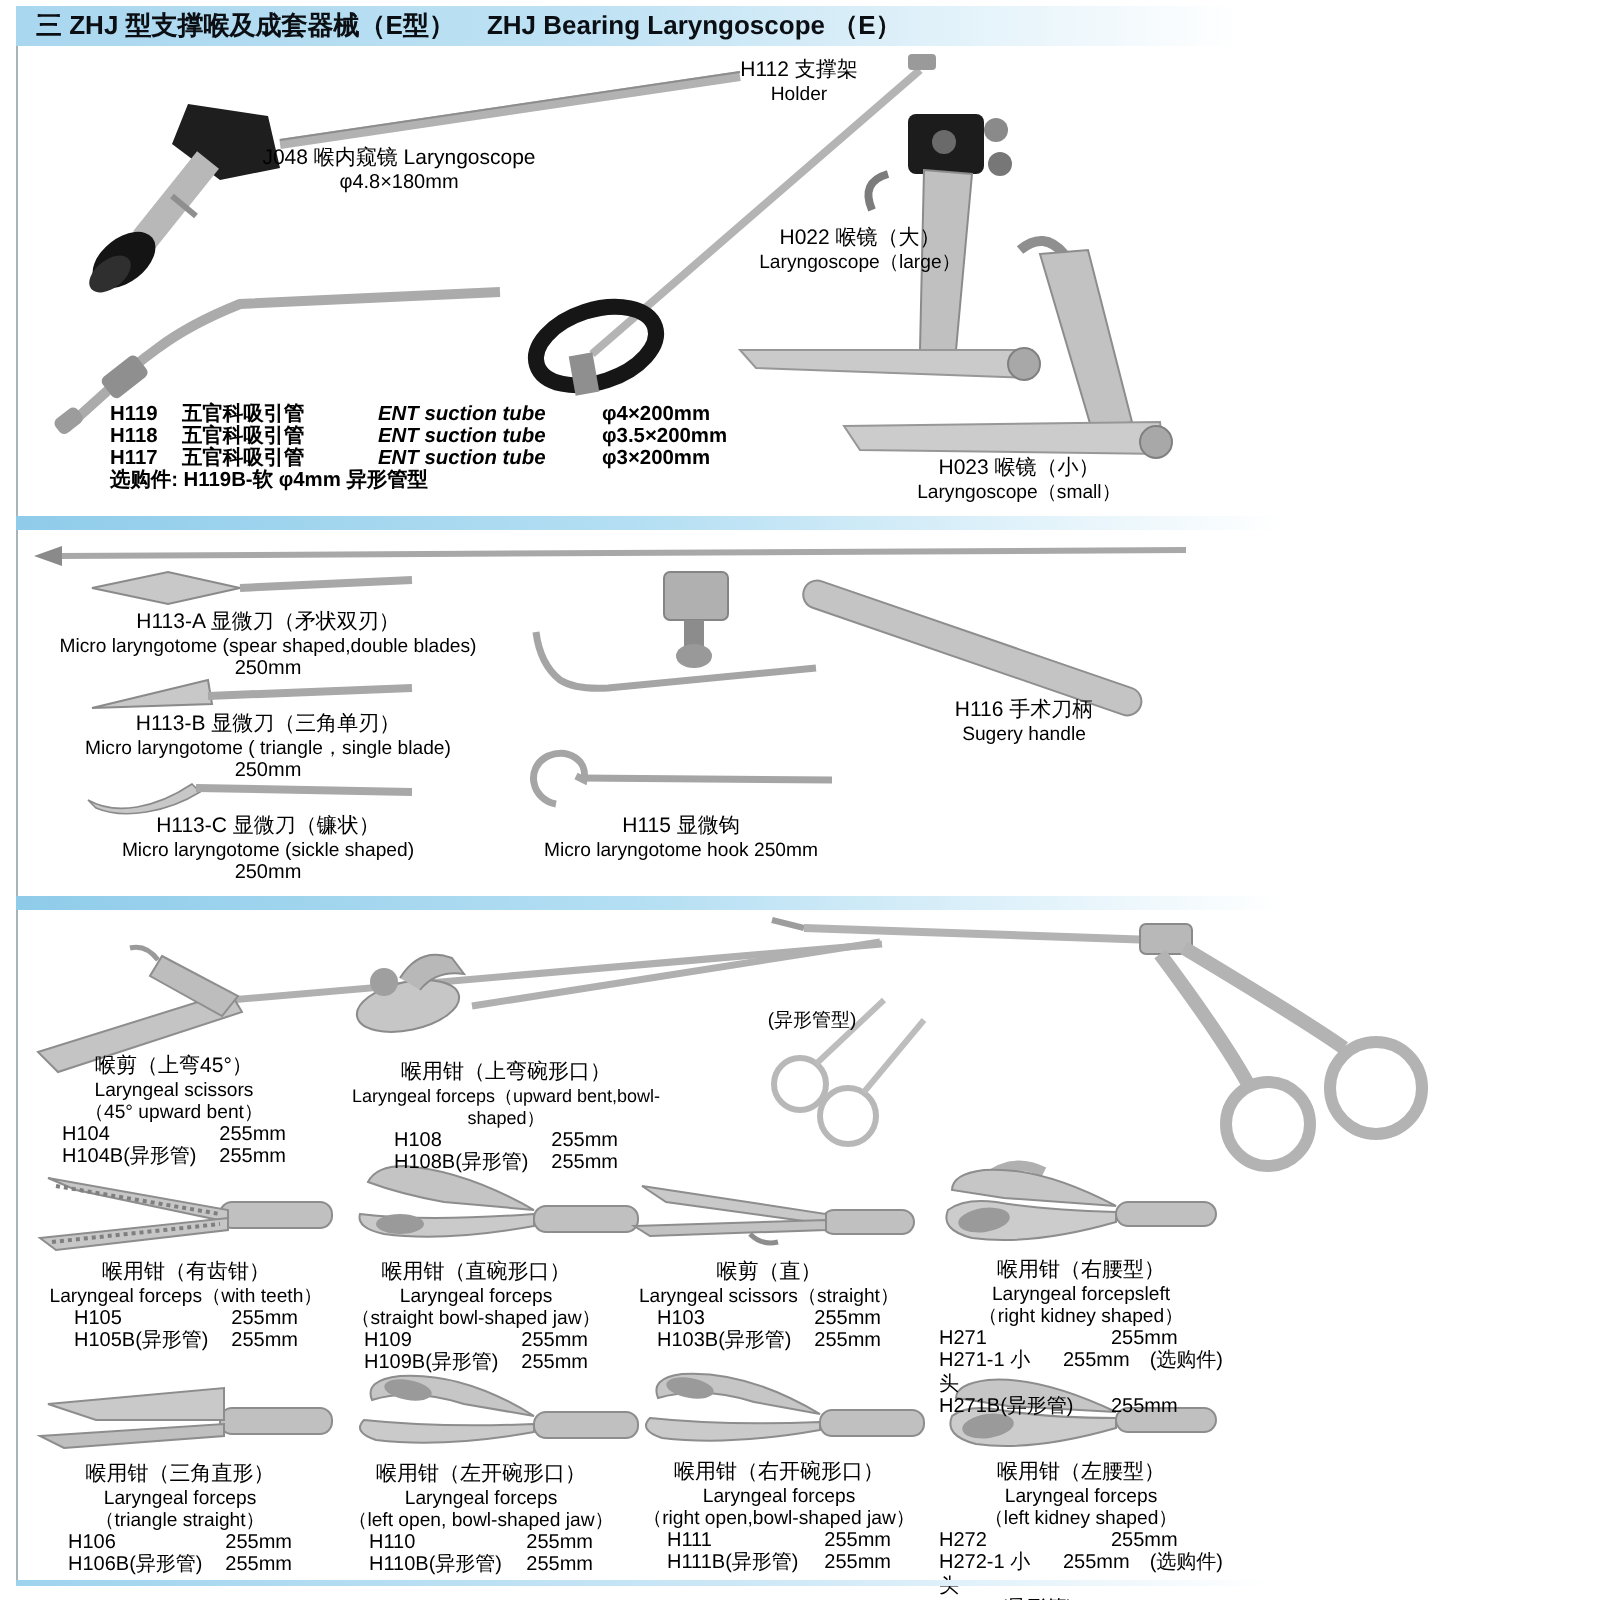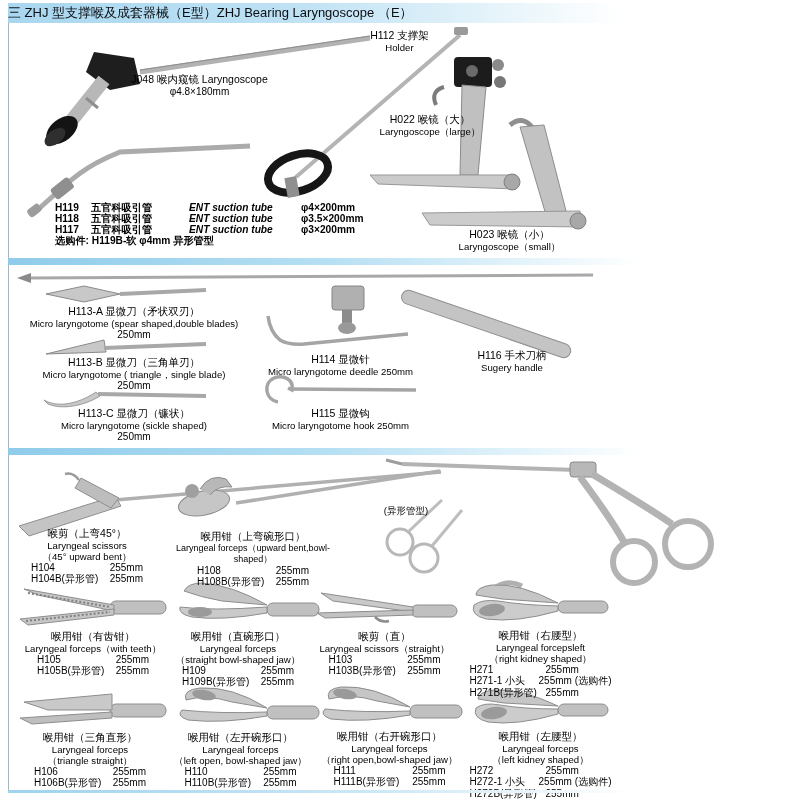--- a/index.html
+++ b/index.html
@@ -1,36 +1,36 @@
 <!DOCTYPE html>
 <html><head>
 <meta charset="utf-8">
 <style>
   html,body{margin:0;padding:0;background:#fff;}
   #page{position:relative;width:800px;height:800px;background:#fff;overflow:hidden;
         font-family:"Liberation Sans","DejaVu Sans",sans-serif;color:#000;}
   .abs{position:absolute;}
   #header-band{left:8px;top:3px;width:645px;height:20px;
     background:linear-gradient(to right,#a9d7ef 0%,#bfe2f4 45%,#e9f5fb 78%,#ffffff 95%);
-    display:flex;align-items:center;box-sizing:border-box;
-    font-size:13px;font-weight:normal;color:#0b0f14;white-space:nowrap;}
-  #header-band .gap{margin-left:0;}
+    display:flex;align-items:center;padding-left:10px;box-sizing:border-box;
+    font-size:13px;font-weight:bold;color:#0b0f14;white-space:nowrap;}
+  #header-band .gap{margin-left:16px;}
   .vline{left:8px;top:23px;width:1px;height:767px;background:#a9b4ba;}
   .divider{height:7px;background:linear-gradient(to right,#8fccea 0%,#b5dff3 40%,#ffffff 80%);}
   .blk{position:absolute;text-align:center;}
   .zh{font-weight:normal;font-size:10.5px;line-height:11.5px;}
   .en{font-size:9.6px;line-height:11px;}
   .nm{font-size:10px;line-height:11px;}
   .suction{font-size:10.2px;line-height:10.9px;font-weight:bold;text-align:left;white-space:nowrap;}
   .s-row{display:flex;}
   .s-row .c1{width:36px;}
   .s-row .c2{width:98px;}
   .s-row .c3{width:112px;font-style:italic;}
   .cell{position:absolute;text-align:center;font-size:10px;line-height:11.5px;}
-  .spec-row{display:flex;justify-content:space-between;width:112px;margin:0 auto;font-size:10px;}
+  .spec-row{display:flex;justify-content:space-between;width:112px;margin:0 auto;font-size:10px;gap:10px;}
   .left-rows .spec-row{width:142px;justify-content:flex-start;text-align:left;}
   .left-rows .spec-row .rc{width:76px;}
   .left-rows .spec-row .rs{width:40px;}
   .left-rows .spec-row .rn{white-space:nowrap;}
   svg{position:absolute;overflow:visible;}
 </style>
 </head>
 <body>
 
 <div id="page">
@@ -155,24 +155,20 @@
   <div class="blk" style="left:25px;top:357px;width:218px">
     <div class="zh">H113-B  显微刀（三角单刃）</div>
     <div class="en">Micro laryngotome ( triangle，single blade)</div>
     <div class="nm">250mm</div>
   </div>
   <div class="blk" style="left:25px;top:408px;width:218px">
     <div class="zh">H113-C  显微刀（镰状）</div>
     <div class="en">Micro laryngotome (sickle shaped)</div>
     <div class="nm">250mm</div>
   </div>
-  <div class="blk" style="left:258px;top:354px;width:165px">
-    <div class="zh">H114  显微针</div>
-    <div class="en">Micro laryngotome deedle 250mm</div>
-  </div>
   <div class="blk" style="left:258px;top:408px;width:165px">
     <div class="zh">H115  显微钩</div>
     <div class="en">Micro laryngotome hook 250mm</div>
   </div>
   <div class="blk" style="left:462px;top:350px;width:100px">
     <div class="zh">H116  手术刀柄</div>
     <div class="en">Sugery handle</div>
   </div>
 
   <div class="abs divider" style="left:8px;top:448px;width:792px"></div>

